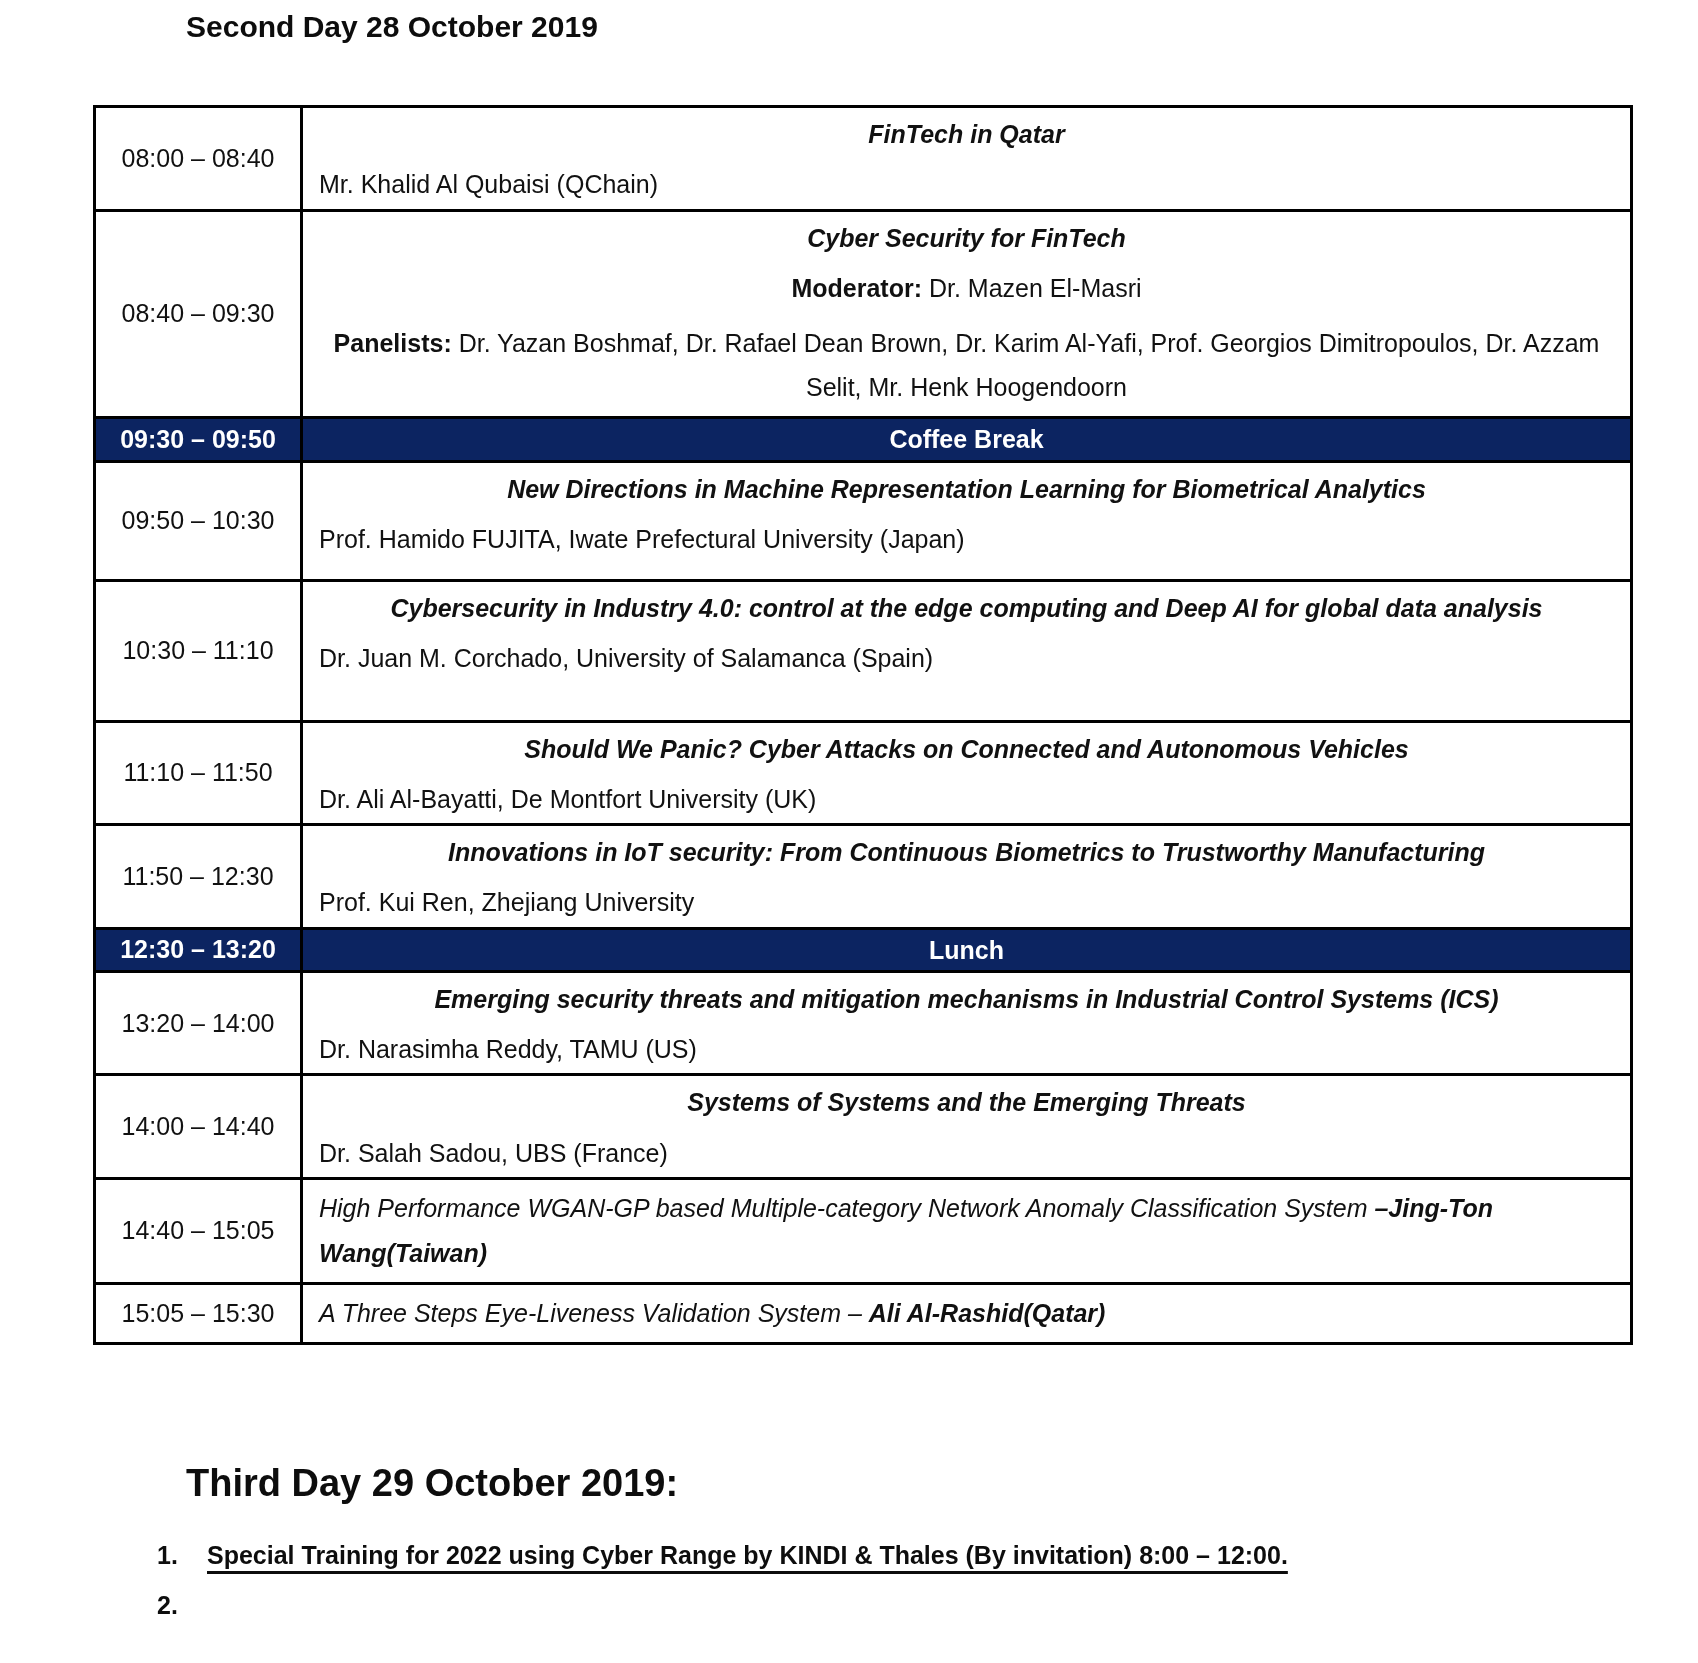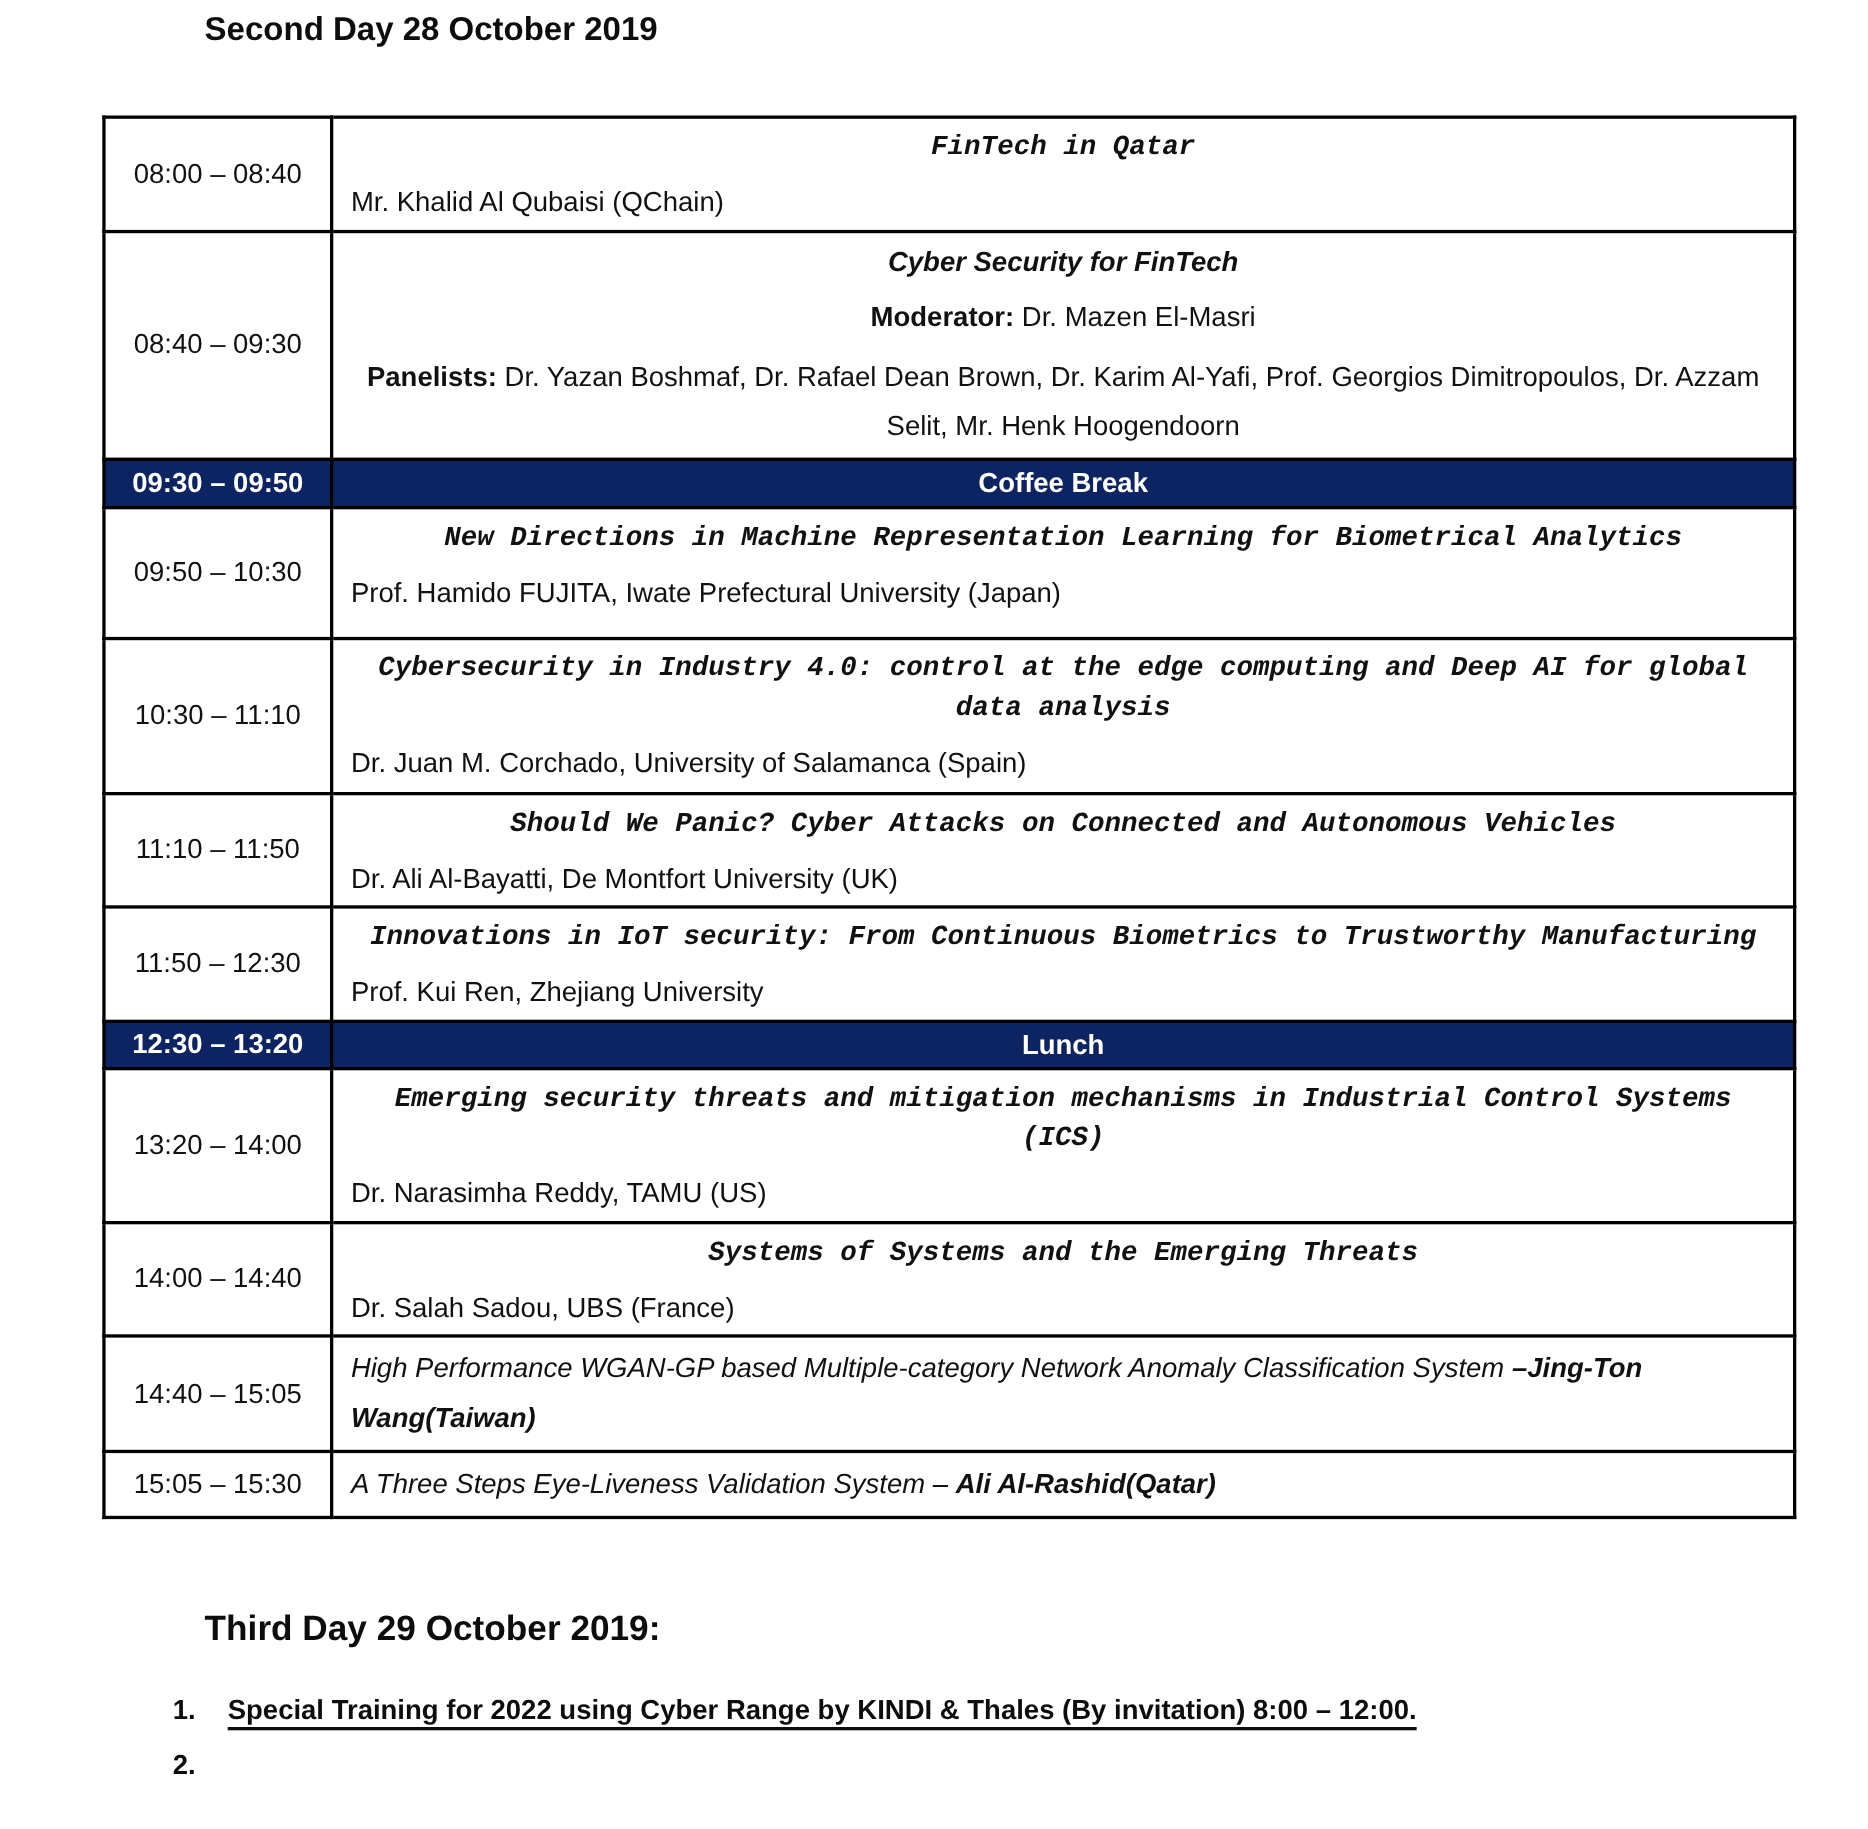--- a/index.html
+++ b/index.html
@@ -68,21 +68,20 @@
   tr.break td.content-cell {
     text-align: center;
     vertical-align: middle;
     padding: 2px 8px;
   }
   .session-title {
     font-weight: 700;
     font-style: italic;
     text-align: center;
     margin: 2px 0 0 0;
-    font-family: Liberation Mono, monospace;
   }
   .session-speaker {
     margin: 14px 0 0 0;
     text-align: left;
   }
   .panel-title {
     font-weight: 700;
     font-style: italic;
     text-align: center;
     margin: 2px 0 0 0;
@@ -100,21 +99,21 @@
   tr.paper td.content-cell {
     vertical-align: middle;
     font-style: italic;
     line-height: 1.8;
   }
   .paper-presenter { font-weight: 700; font-style: italic; }
 
   .third-day-heading {
     position: absolute; left: 186px; top: 1462px;
     margin: 0;
-    font-size: 32px; font-weight: 700; color: #0d0d0d;
+    font-size: 38px; font-weight: 700; color: #0d0d0d;
   }
   .training-list {
     position: absolute; left: 157px; top: 1532px;
     margin: 0; padding: 0;
     list-style: none;
     width: 1400px;
   }
   .training-item {
     display: flex;
     align-items: flex-start;

